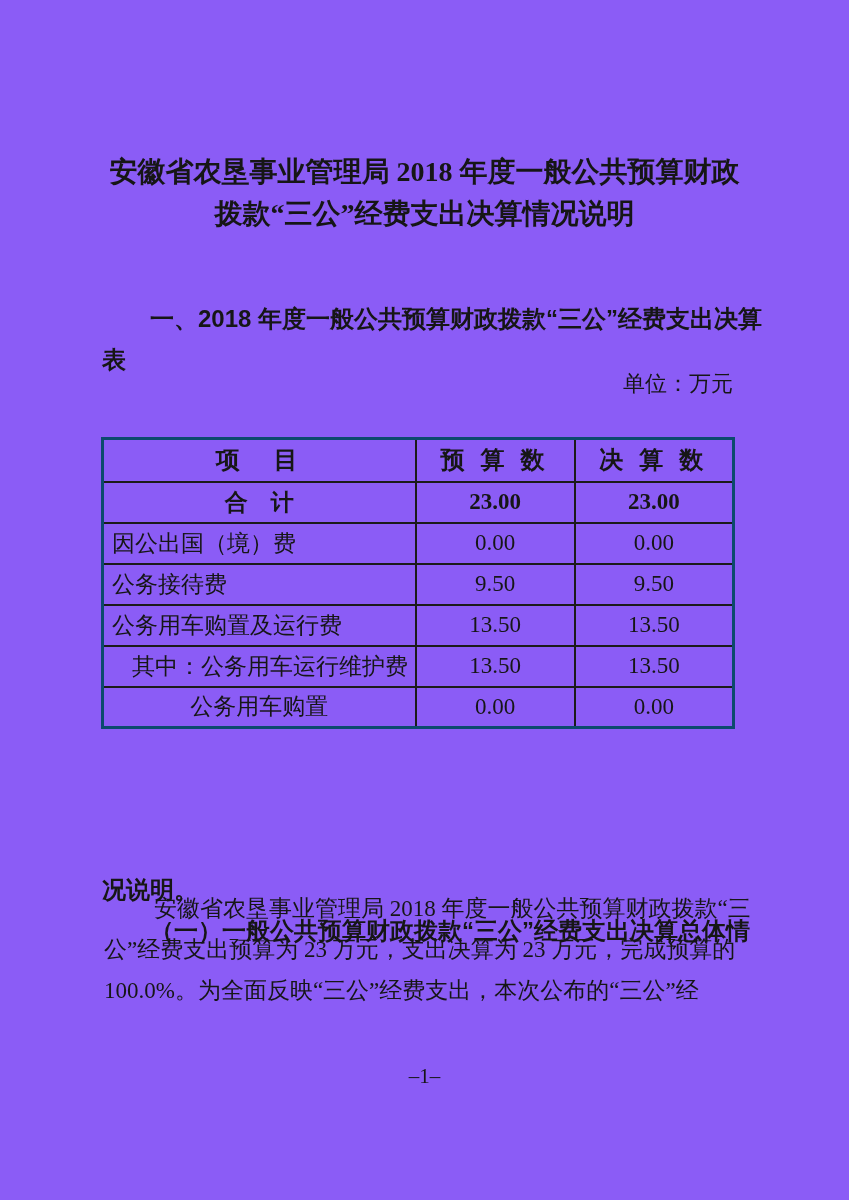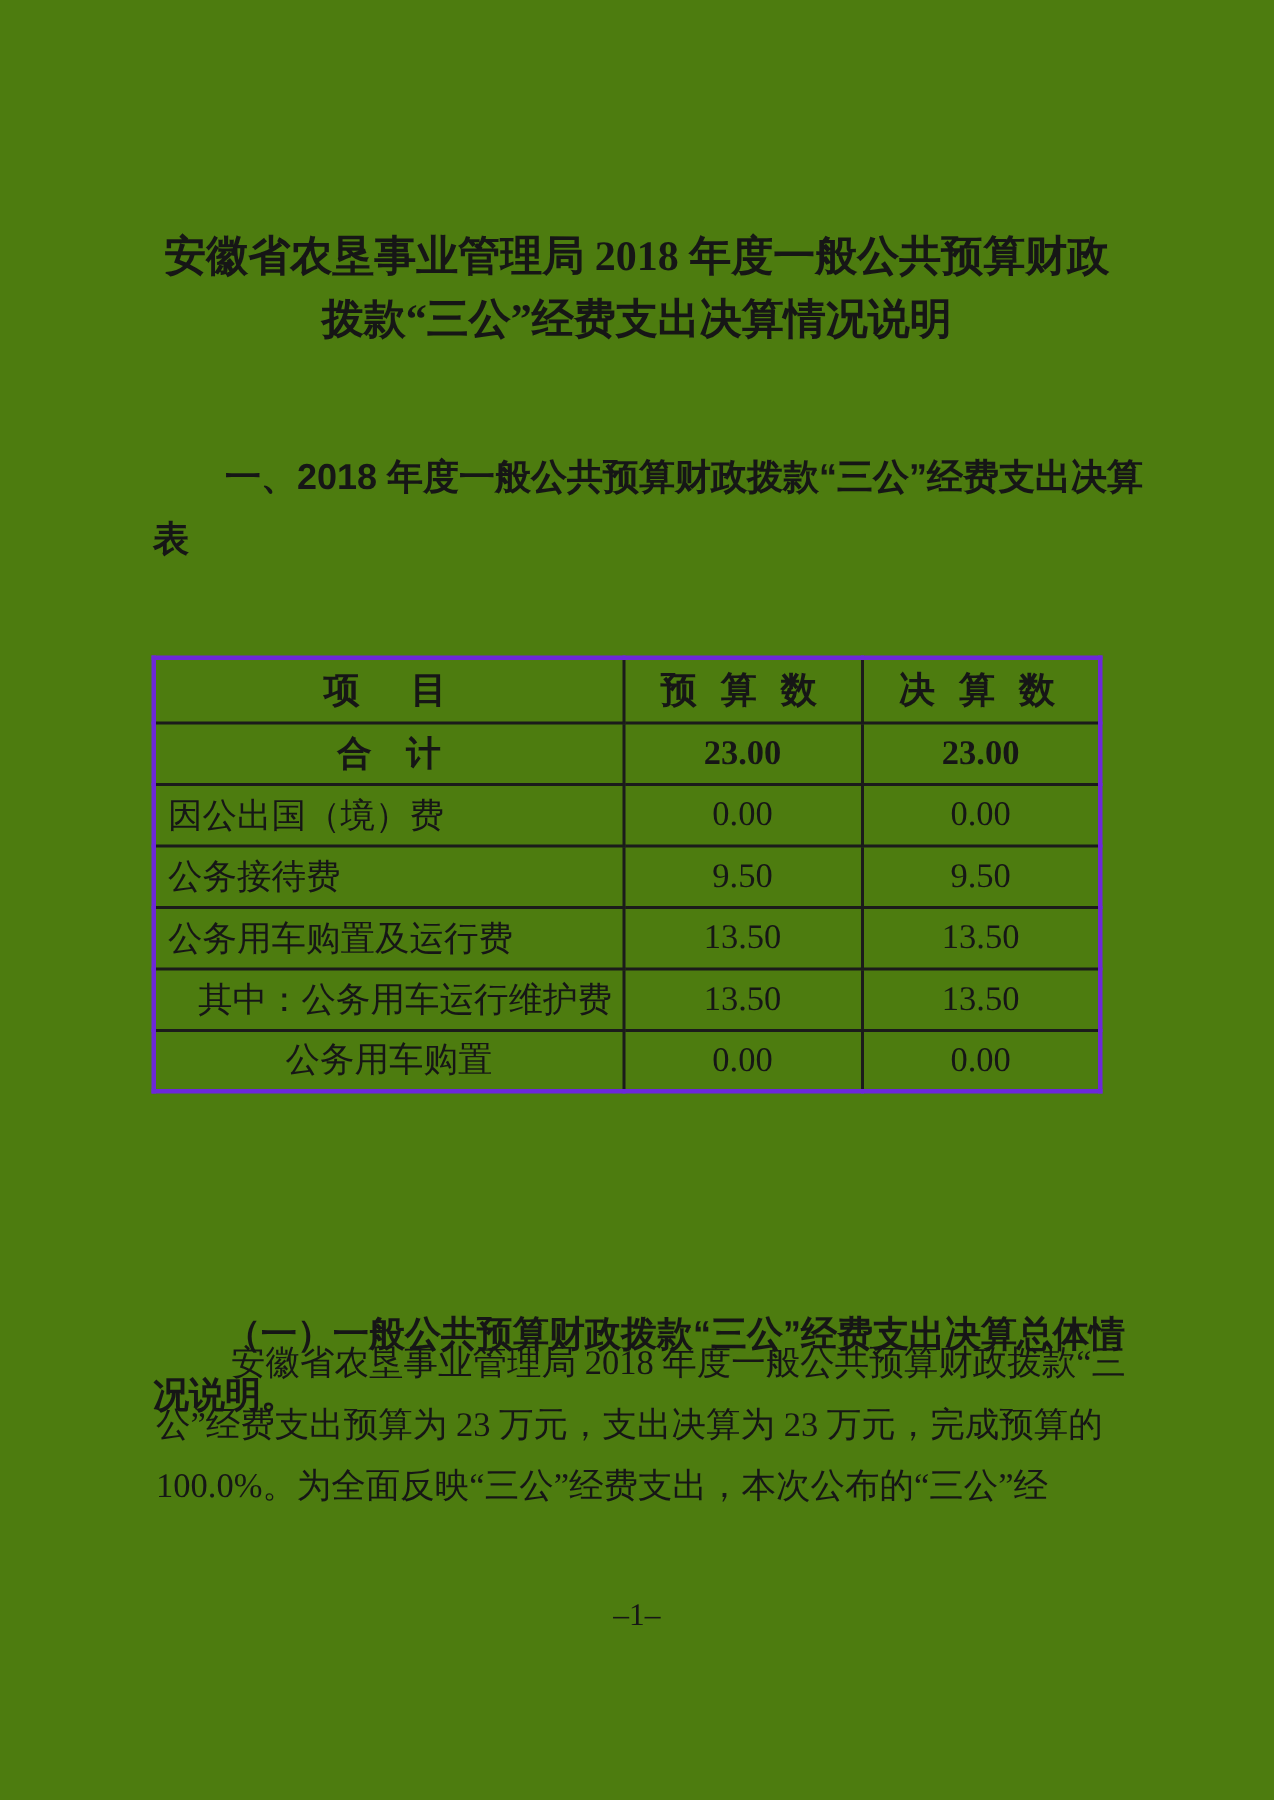--- a/index.html
+++ b/index.html
@@ -2,21 +2,21 @@
 <html><head>
 <meta charset="utf-8">
 <style>
   * { margin: 0; padding: 0; box-sizing: border-box; }
   html, body { background: #888; }
   .page {
     position: relative;
     width: 849px;
     height: 1200px;
     margin: 0 auto;
-    background: #4d7c0f;
+    background: #8b5cf6;
     color: #161616;
     font-family: "Liberation Serif", "DejaVu Serif", serif;
     overflow: hidden;
   }
   .line { display: block; white-space: nowrap; }
 
   
   .doc-title {
     position: absolute;
     left: 0; right: 0;
@@ -55,21 +55,21 @@
   }
 
   
   .budget-table {
     position: absolute;
     left: 101px;
     top: 437px;
     border-collapse: collapse;
     table-layout: fixed;
     width: 631px;
-    border: 3px solid #6d28d9;
+    border: 3px solid #0c4a6e;
   }
   .budget-table th, .budget-table td {
     border: 2px solid #1b1b1b;
     text-align: center;
     vertical-align: middle;
     font-size: 23px;
     overflow: hidden;
     white-space: nowrap;
   }
   .budget-table th {
@@ -115,20 +115,21 @@
   <h1 class="doc-title">
     <span class="line">安徽省农垦事业管理局 2018 年度一般公共预算财政</span>
     <span class="line">拨款“三公”经费支出决算情况说明</span>
   </h1>
 
   <div class="sec-heading sec1">
     <span class="line indent">一、2018 年度一般公共预算财政拨款“三公”经费支出决算</span>
     <span class="line">表</span>
   </div>
 
+  <div class="unit-label">单位：万元</div>
 
   <table class="budget-table">
     <colgroup>
       <col style="width:313px">
       <col style="width:159px">
       <col style="width:159px">
     </colgroup>
     <thead>
       <tr>
         <th>项　目</th>
@@ -165,22 +166,22 @@
       <tr class="row-center">
         <td class="item">公务用车购置</td>
         <td class="num">0.00</td>
         <td class="num">0.00</td>
       </tr>
     </tbody>
   </table>
 
 
   <div class="sec-heading sub1">
+    <span class="line">况说明。</span>
     <span class="line indent">（一）一般公共预算财政拨款“三公”经费支出决算总体情</span>
-    <span class="line">况说明。</span>
   </div>
 
   <div class="body-para">
     <span class="line indent">安徽省农垦事业管理局 2018 年度一般公共预算财政拨款“三</span>
     <span class="line">公”经费支出预算为 23 万元，支出决算为 23 万元，完成预算的</span>
     <span class="line">100.0%。为全面反映“三公”经费支出，本次公布的“三公”经</span>
   </div>
 
   <div class="page-number">–1–</div>
 

